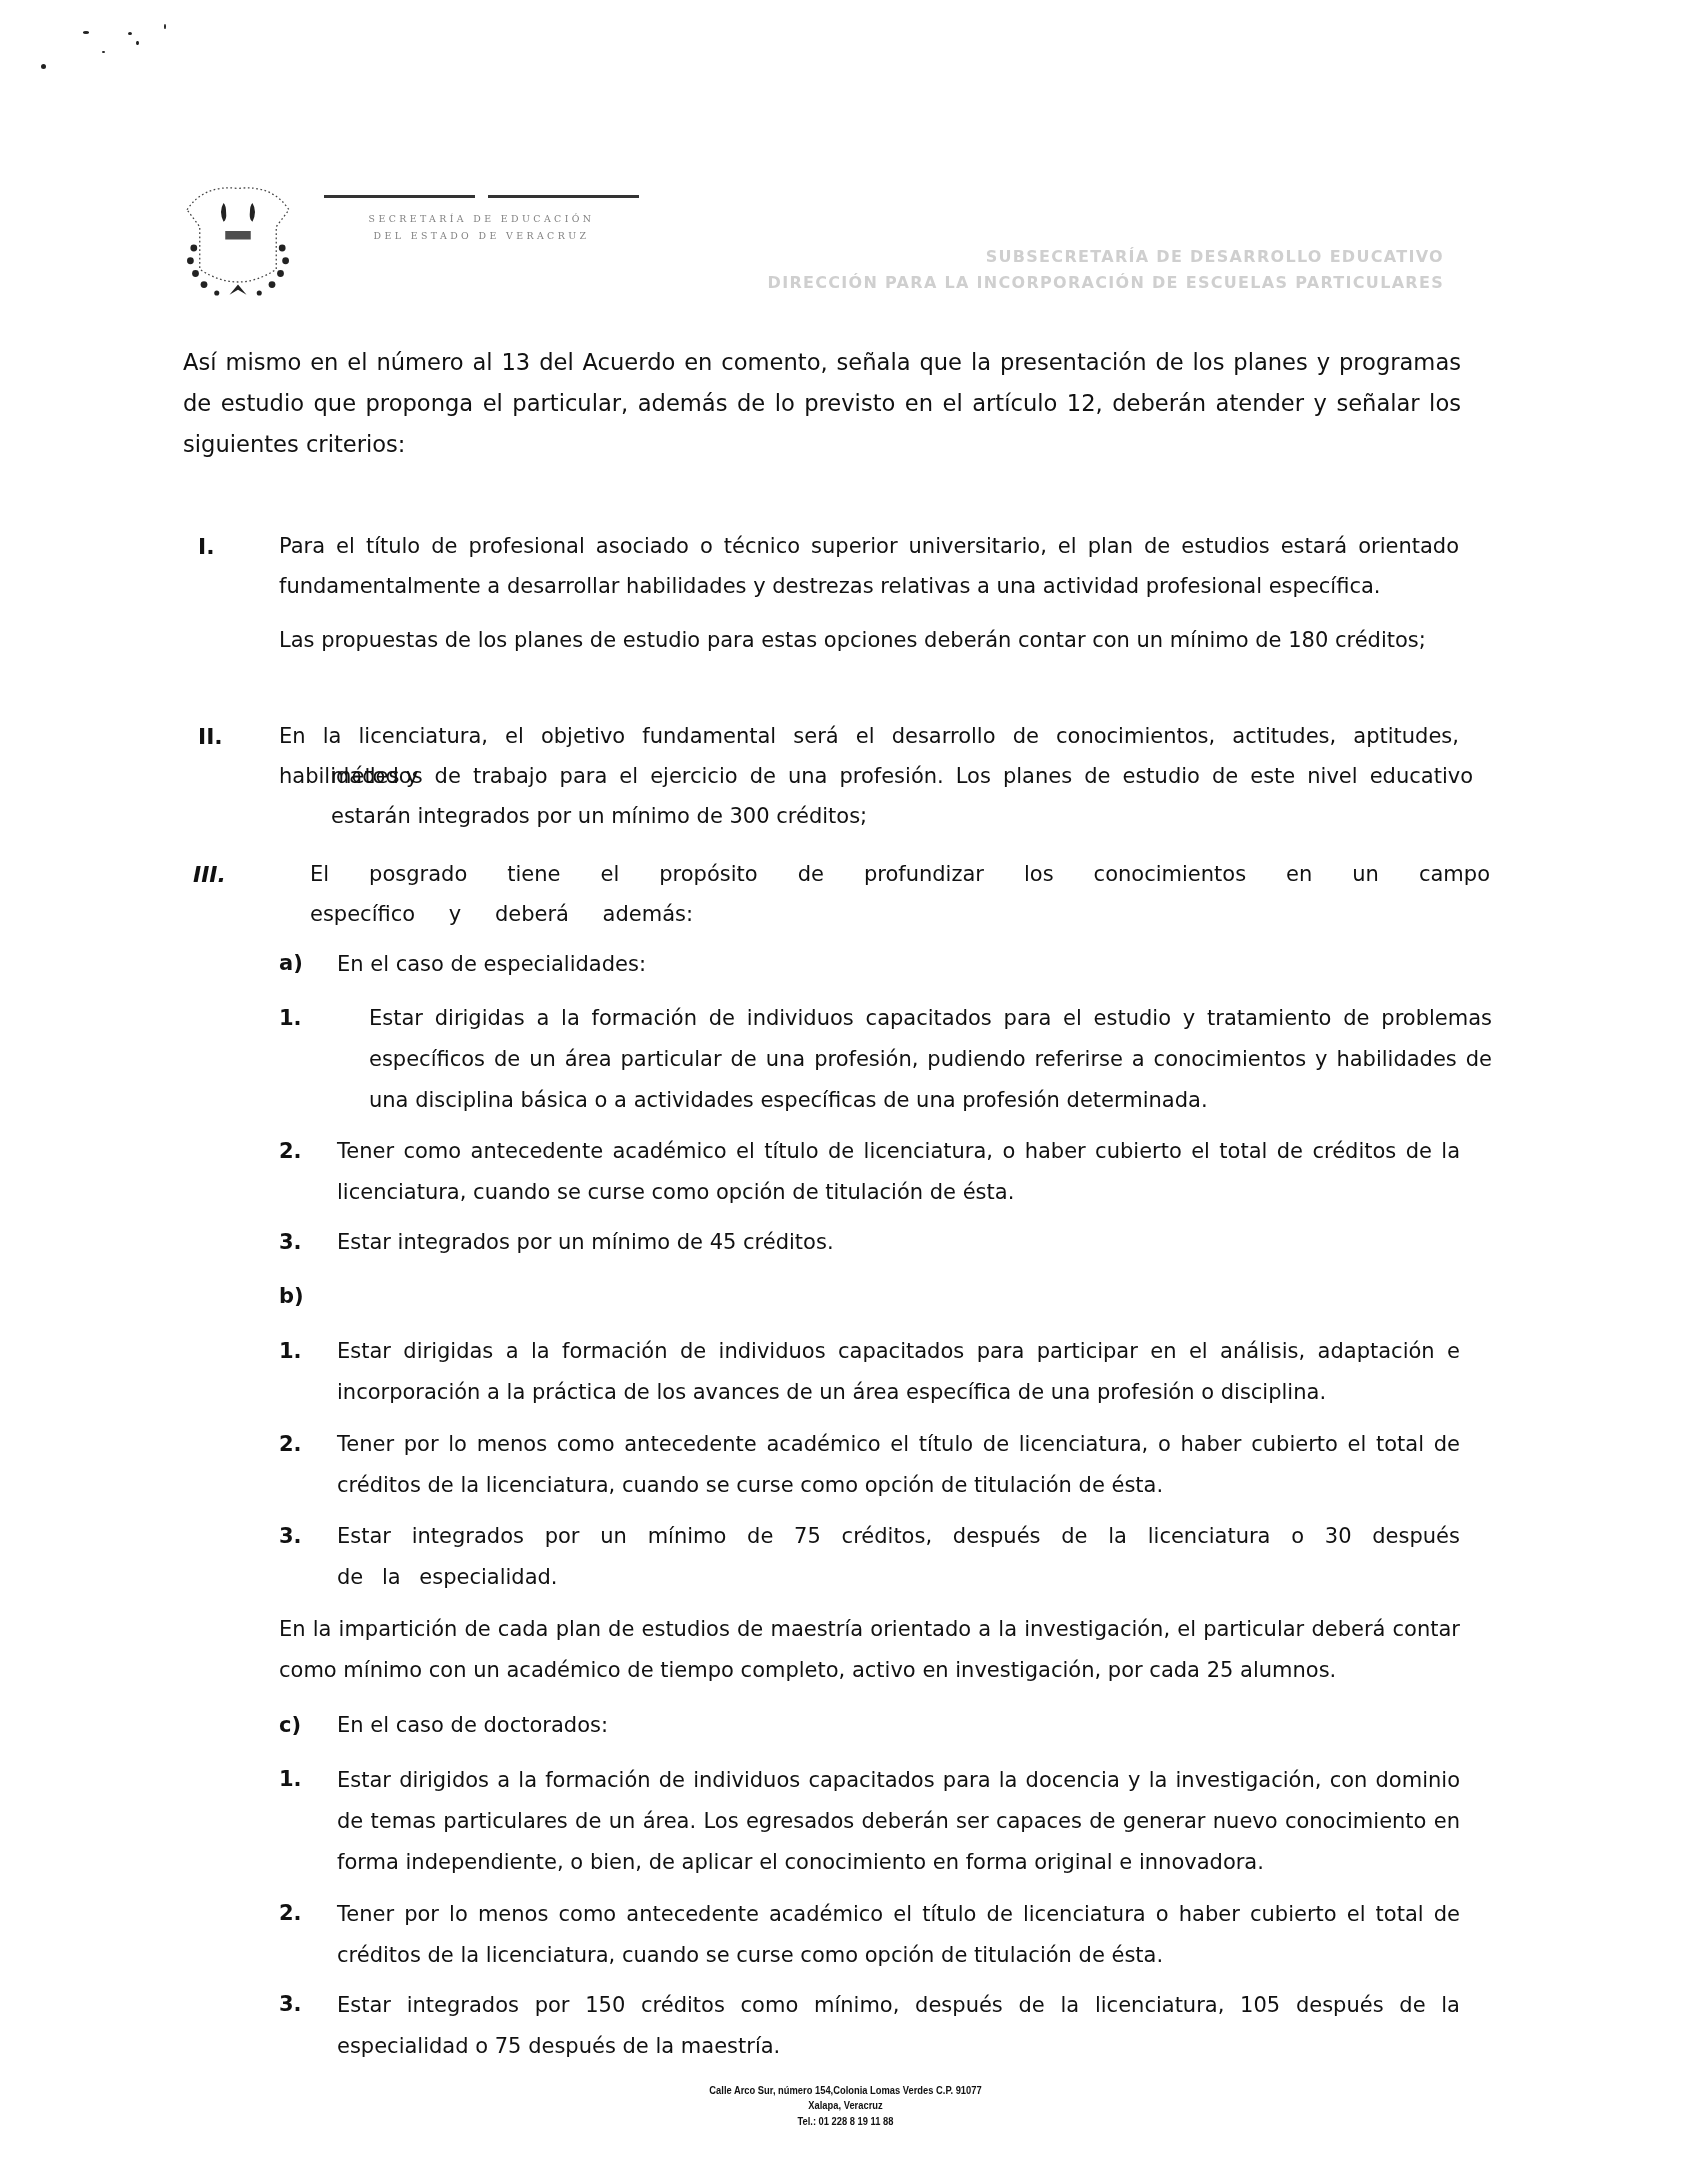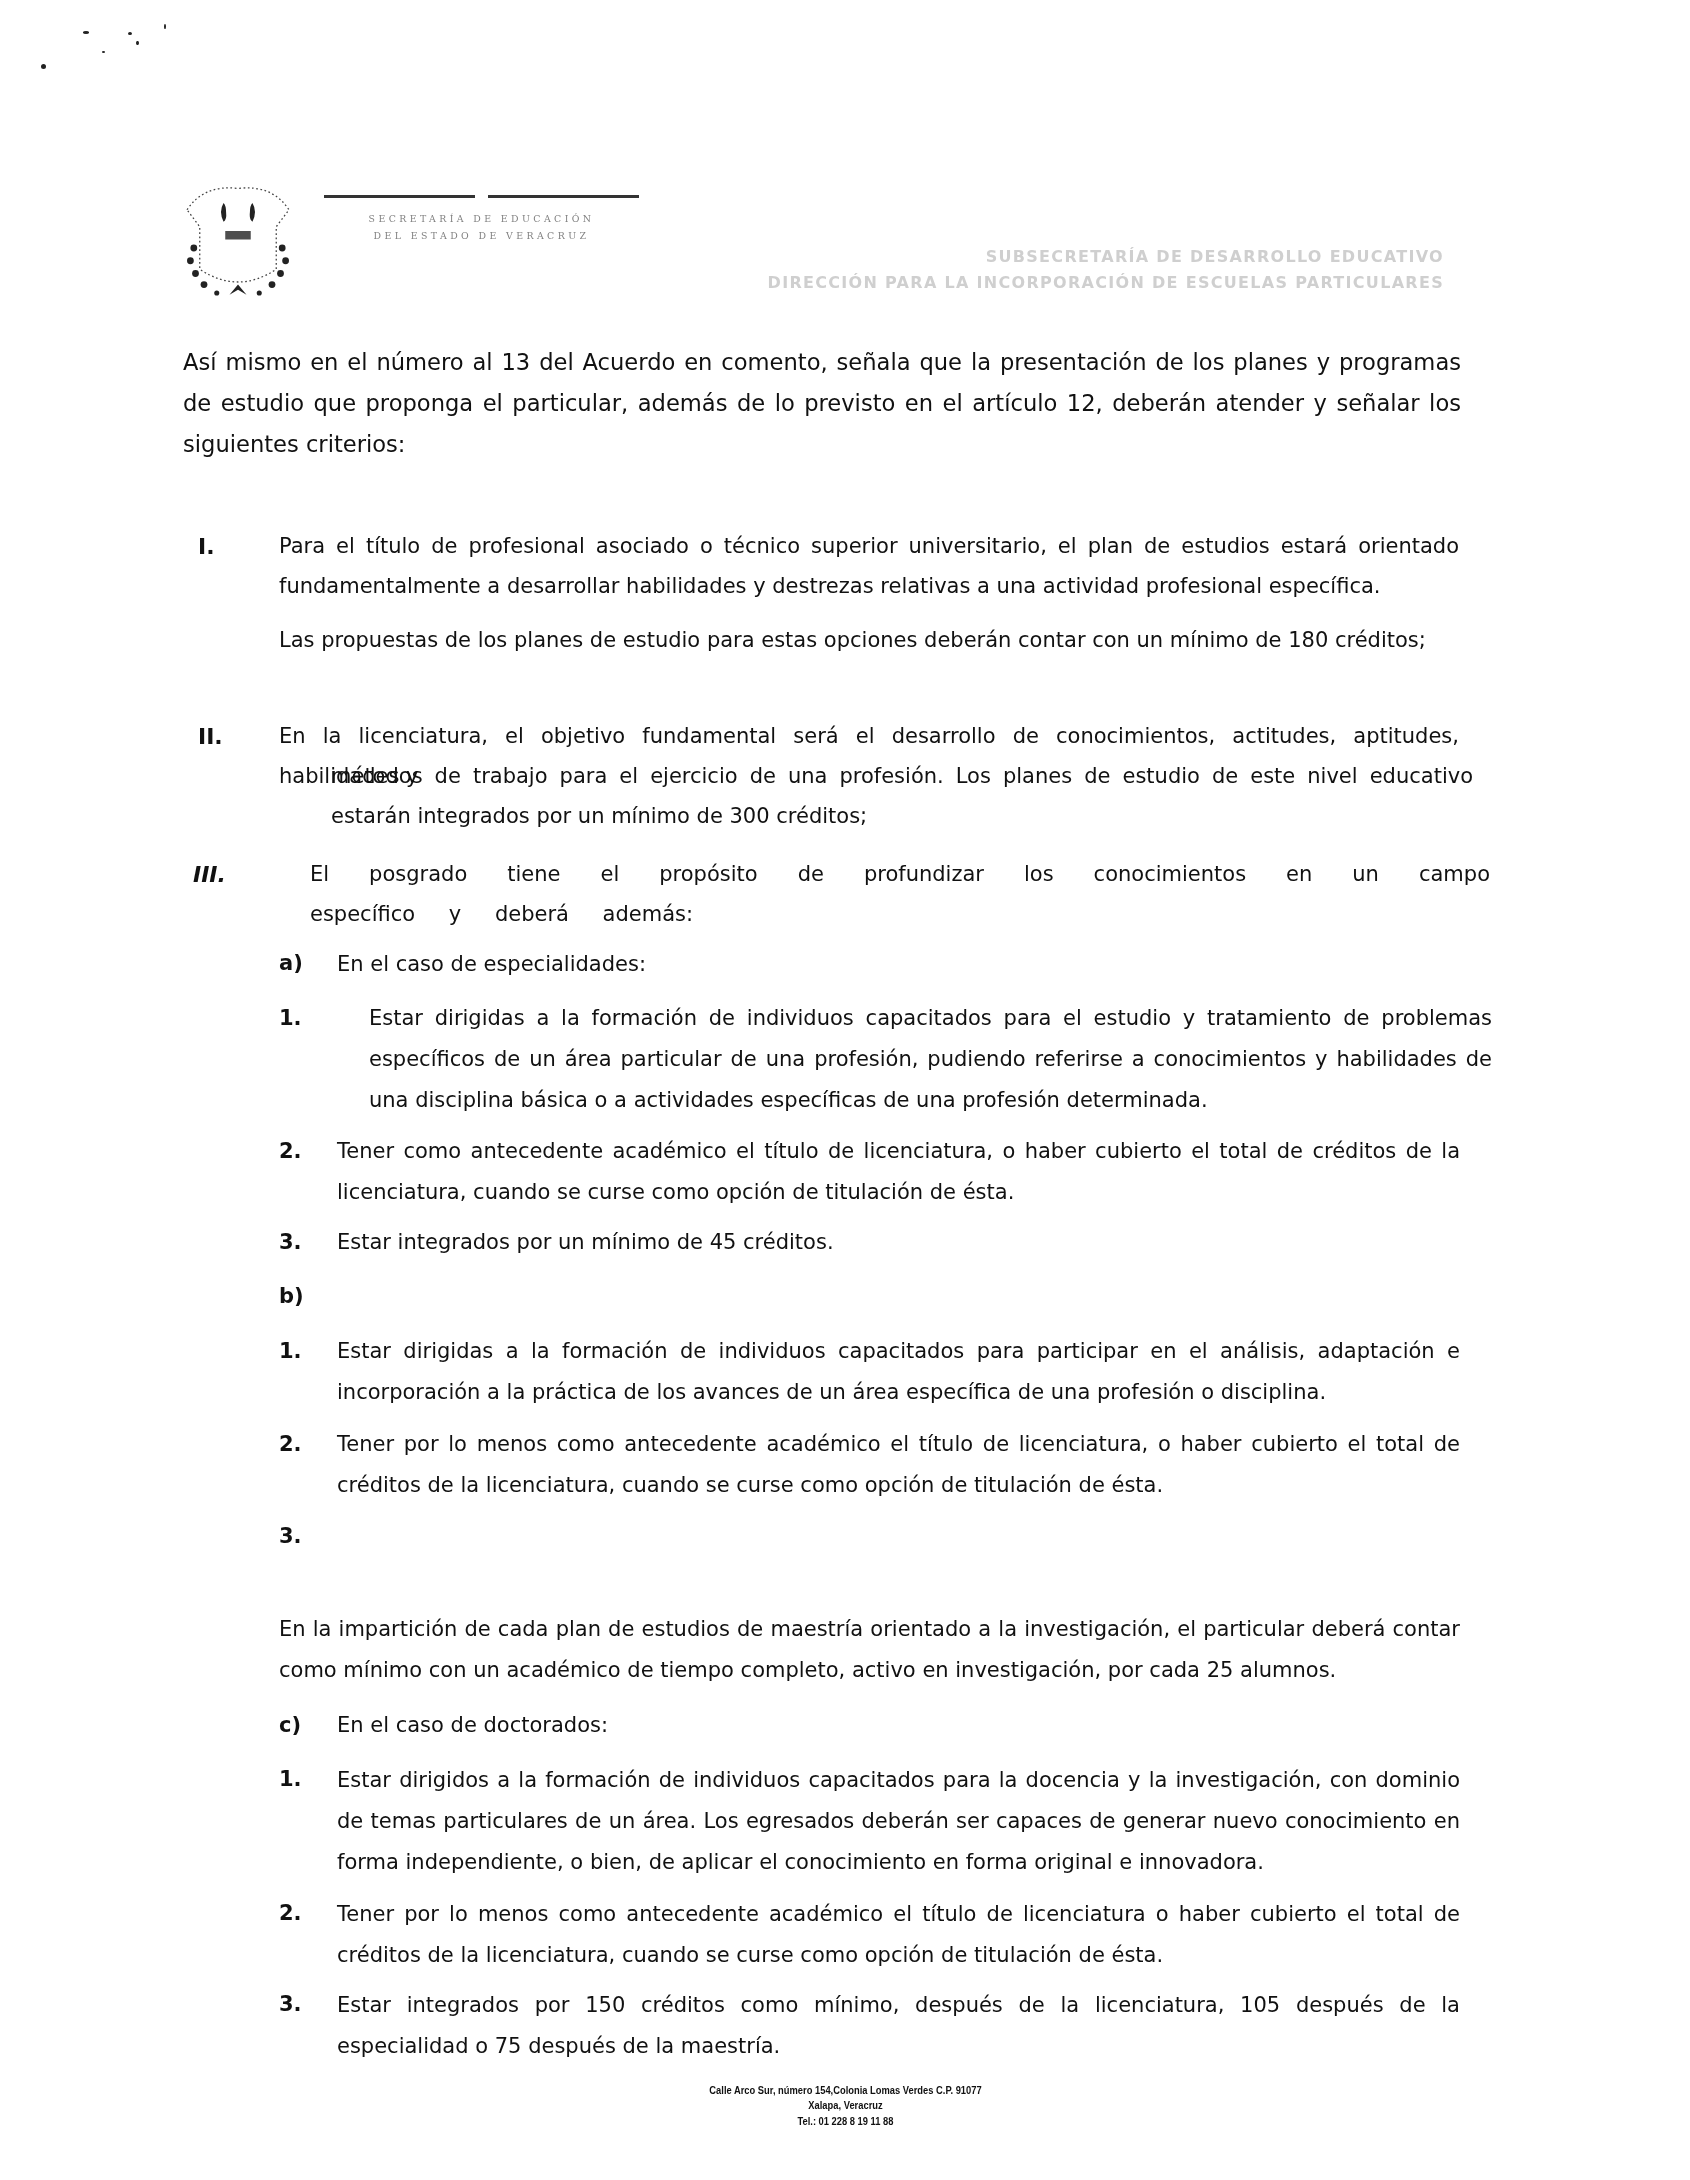--- a/index.html
+++ b/index.html
@@ -121,20 +121,21 @@
 
   <div class="num" style="left:279px;top:1284px;">b)</div>
 
   <div class="num" style="left:279px;top:1339px;">1.</div>
   <div class="num-text" style="left:337px;top:1331px;width:1123px;">Estar dirigidas a la formación de individuos capacitados para participar en el análisis, adaptación e incorporación a la práctica de los avances de un área específica de una profesión o disciplina.</div>
 
   <div class="num" style="left:279px;top:1432px;">2.</div>
   <div class="num-text" style="left:337px;top:1424px;width:1123px;">Tener por lo menos como antecedente académico el título de licenciatura, o haber cubierto el total de créditos de la licenciatura, cuando se curse como opción de titulación de ésta.</div>
 
   <div class="num" style="left:279px;top:1524px;">3.</div>
+  <div class="num-text" style="left:337px;top:1516px;width:1123px;word-spacing:12px;">Estar integrados por un mínimo de 75 créditos, después de la licenciatura o 30 después de la especialidad.</div>
 
   <div class="num-text" style="left:279px;top:1609px;width:1181px;">En la impartición de cada plan de estudios de maestría orientado a la investigación, el particular deberá contar como mínimo con un académico de tiempo completo, activo en investigación, por cada 25 alumnos.</div>
 
   <div class="num" style="left:279px;top:1713px;">c)</div>
   <div class="num-text" style="left:337px;top:1705px;width:1107px;">En el caso de doctorados:</div>
 
   <div class="num" style="left:279px;top:1767px;">1.</div>
   <div class="num-text" style="left:337px;top:1760px;width:1123px;">Estar dirigidos a la formación de individuos capacitados para la docencia y la investigación, con dominio de temas particulares de un área. Los egresados deberán ser capaces de generar nuevo conocimiento en forma independiente, o bien, de aplicar el conocimiento en forma original e innovadora.</div>
 
   <div class="num" style="left:279px;top:1901px;">2.</div>

